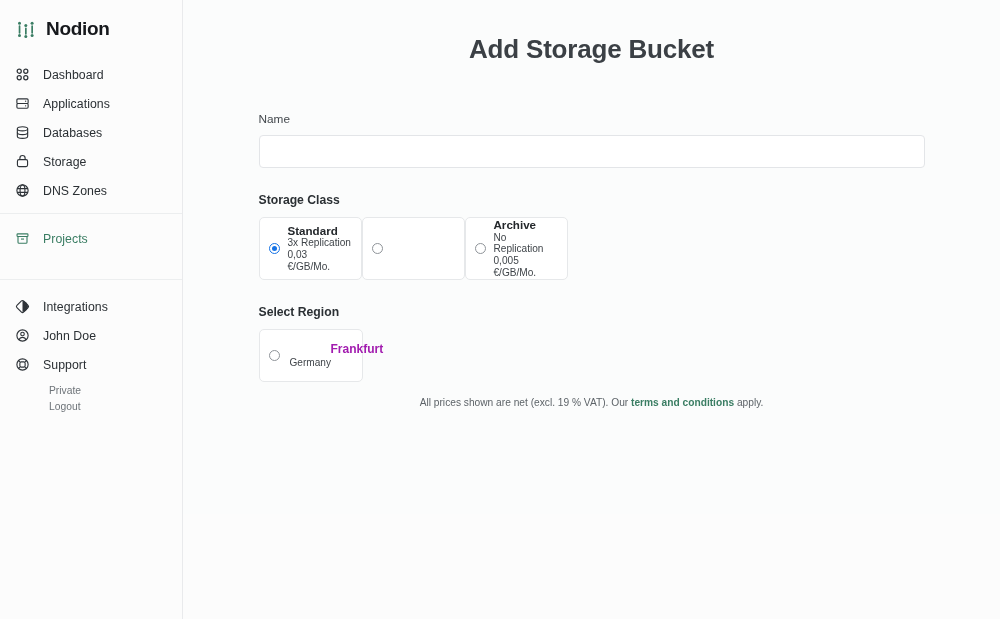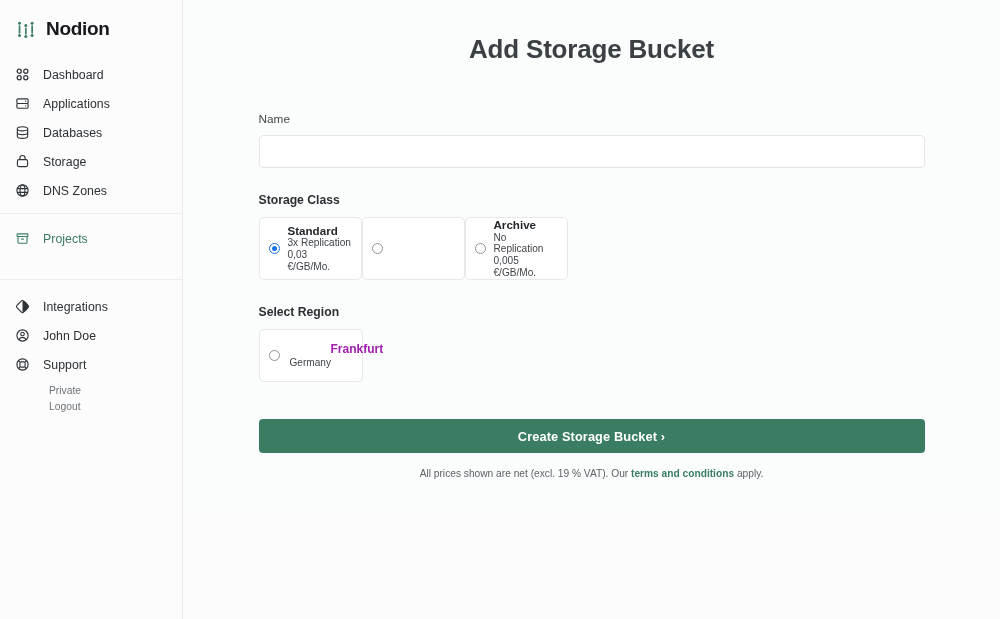--- a/index.html
+++ b/index.html
@@ -330,20 +330,19 @@
           <div class="opt-card region-card">
             <span class="radio"></span>
             <span class="region-text">
               <span class="region-title" style="display:block">Frankfurt</span>
               <span class="region-sub" style="display:block">Germany</span>
             </span>
           </div>
         </div>
       </div>
 
-      <button class="submit-btn" type="button">Create Storage Bucket ›</button>
 
       <div class="fineprint">
         <span>All prices shown are net (excl. 19 % VAT). Our </span><a href="#">terms and conditions</a><span> apply.</span>
       </div>
     </form>
   </main>
 </div>
 
 </body></html>

